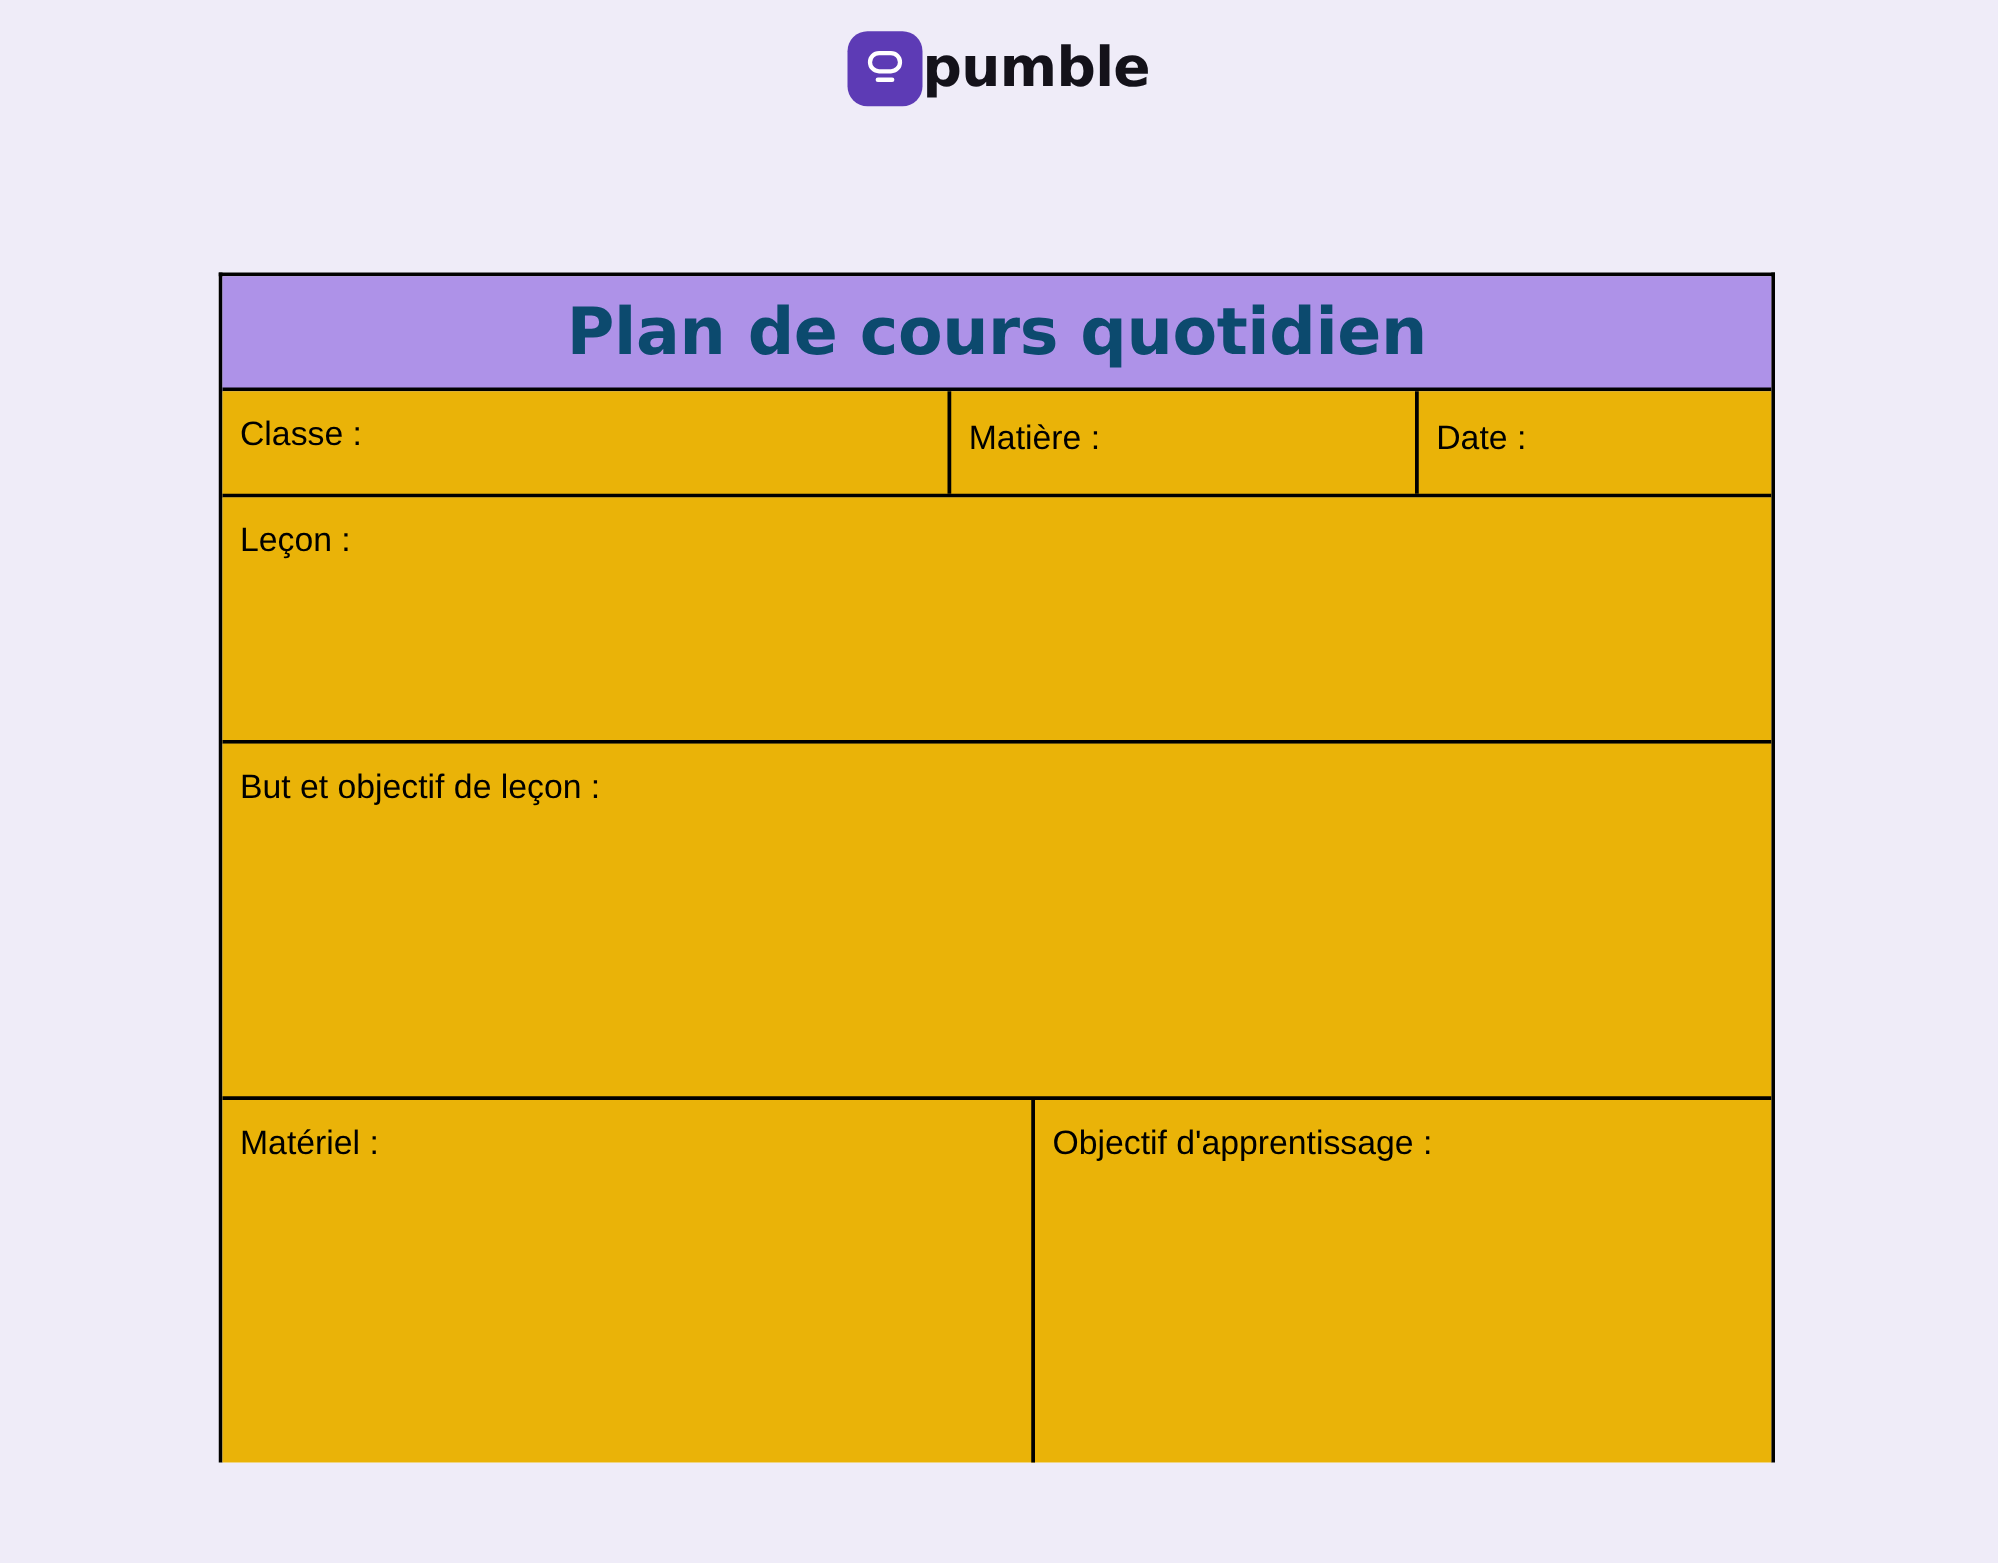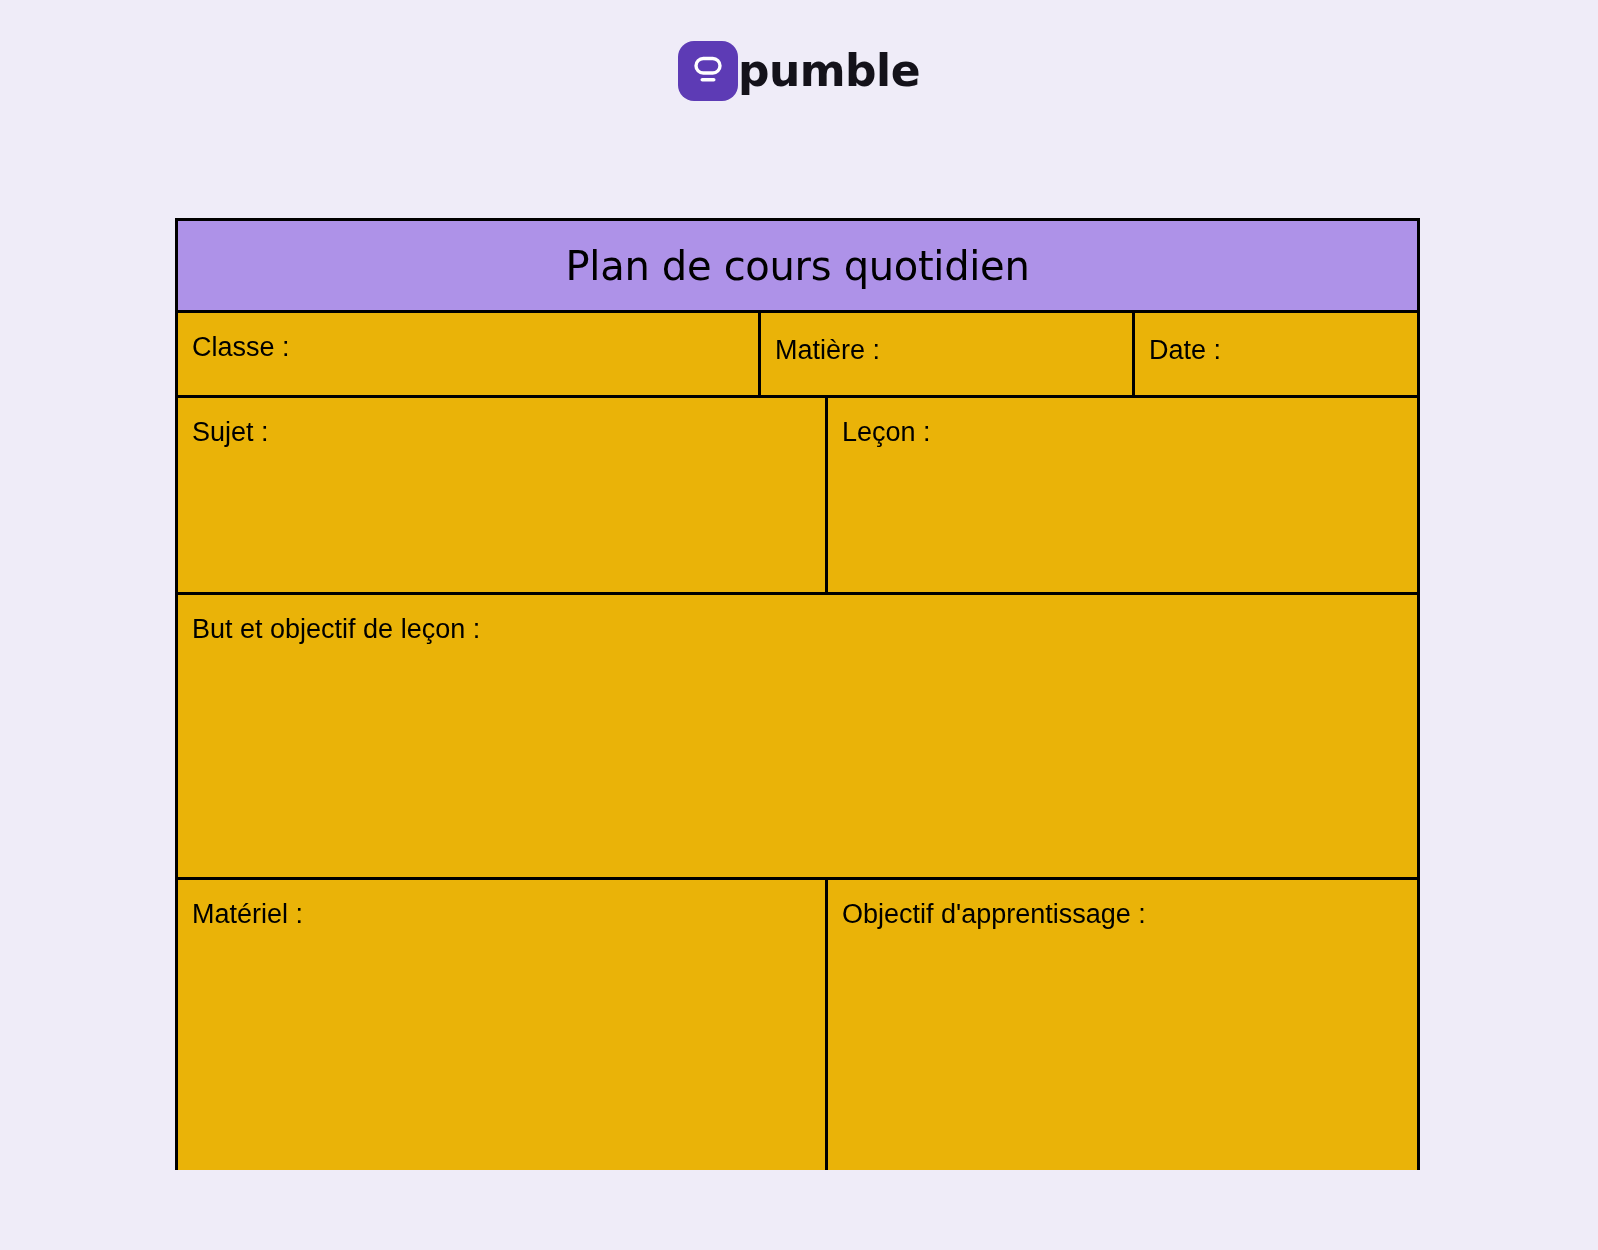--- a/index.html
+++ b/index.html
@@ -12,21 +12,21 @@
   body {
     background: #efecf8;
     font-family: "Liberation Sans", sans-serif;
     overflow: hidden;
     position: relative;
   }
 
   
   .brand {
     position: absolute;
-    top: 36px;
+    top: 20px;
     left: 0;
     width: 100%;
     height: 70px;
     display: flex;
     align-items: center;
     justify-content: center;
   }
 
   .brand-mark {
     width: 60px;
@@ -66,23 +66,23 @@
     background: #ae92e8;
     height: 92px;
     display: flex;
     align-items: center;
     justify-content: center;
     border-bottom: 3px solid #000;
   }
 
   .sheet-title-text {
     font-family: "DejaVu Sans", sans-serif;
-    font-size: 40px;
-    font-weight: normal;
-    color: #000000;
+    font-size: 52px;
+    font-weight: bold;
+    color: #0c4a6e;
     letter-spacing: -0.3px;
     line-height: 1;
   }
 
   .row {
     display: flex;
     border-bottom: 3px solid #000;
     background: #eab308;
   }
 
@@ -148,23 +148,20 @@
     </div>
     <div class="cell c2">
       <div class="cell-label">Matière :</div>
     </div>
     <div class="cell c3">
       <div class="cell-label">Date :</div>
     </div>
   </div>
 
   <div class="row row-subject">
-    <div class="cell c1">
-      <div class="cell-label">Sujet :</div>
-    </div>
     <div class="cell c2">
       <div class="cell-label">Leçon :</div>
     </div>
   </div>
 
   <div class="row row-goal">
     <div class="cell c1">
       <div class="cell-label">But et objectif de leçon :</div>
     </div>
   </div>

